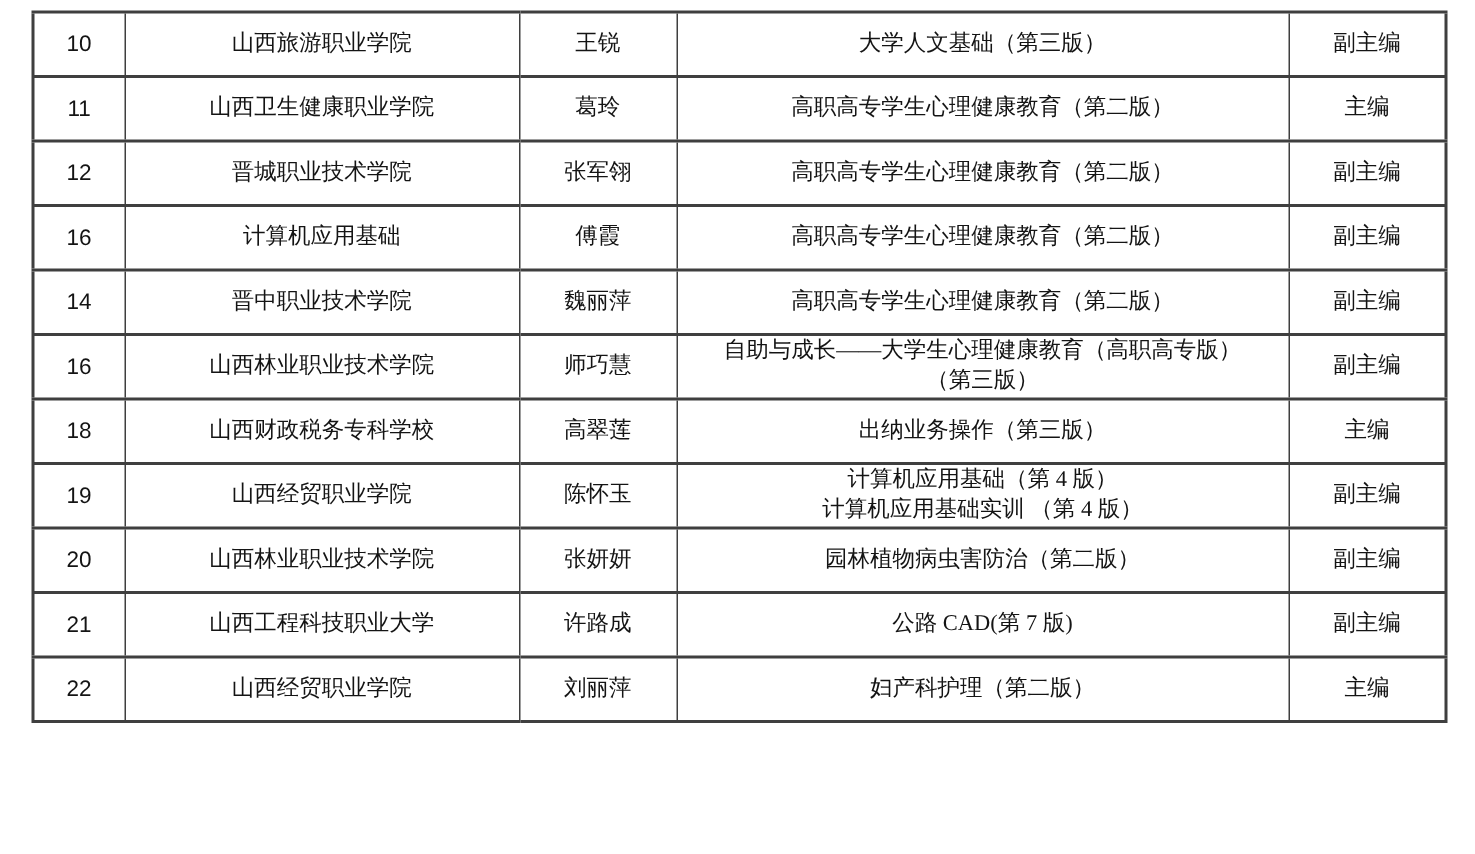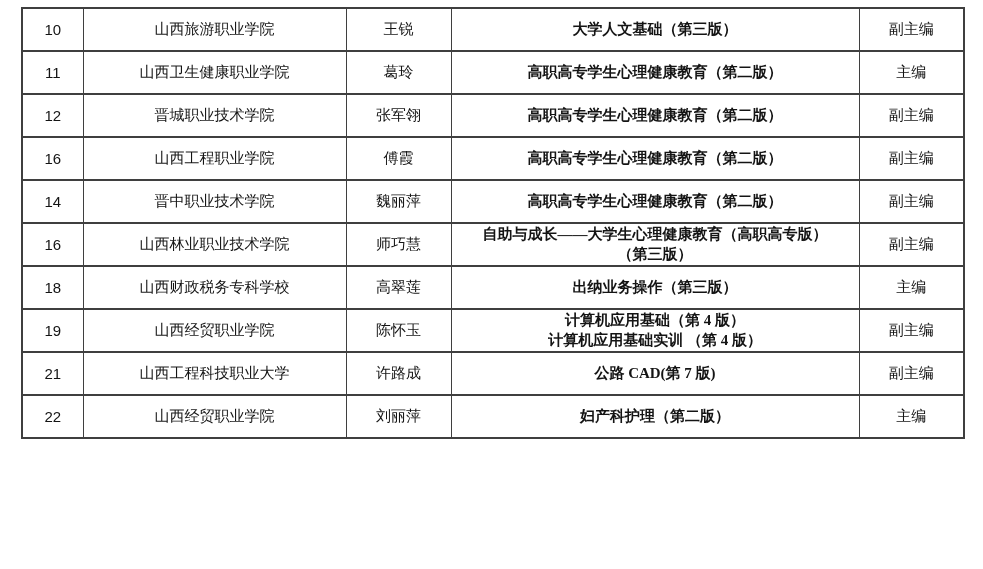--- a/index.html
+++ b/index.html
@@ -48,21 +48,20 @@
   col.c-name  { width: 105px; }
   col.c-title { width: 408px; }
   col.c-role  { width: 105px; }
   td.cell-seq {
     font-family: "Liberation Sans", "DejaVu Sans", sans-serif;
     font-size: 14px;
   }
   .title-line {
     display: block;
     white-space: nowrap;
-    font-weight: bold;
   }
 </style>
 </head>
 <body>
 
 <div class="page">
   <table class="roster">
     <colgroup>
       <col class="c-seq">
       <col class="c-inst">
@@ -93,21 +92,21 @@
           <td class="cell-seq">12</td>
           <td class="cell-institution">晋城职业技术学院</td>
           <td class="cell-name">张军翎</td>
           <td class="cell-title">
             <span class="title-line">高职高专学生心理健康教育（第二版）</span>
           </td>
           <td class="cell-role">副主编</td>
         </tr>
         <tr>
           <td class="cell-seq">16</td>
-          <td class="cell-institution">山西工程职业学院</td>
+          <td class="cell-institution">计算机应用基础</td>
           <td class="cell-name">傅霞</td>
           <td class="cell-title">
             <span class="title-line">高职高专学生心理健康教育（第二版）</span>
           </td>
           <td class="cell-role">副主编</td>
         </tr>
         <tr>
           <td class="cell-seq">14</td>
           <td class="cell-institution">晋中职业技术学院</td>
           <td class="cell-name">魏丽萍</td>
@@ -139,20 +138,29 @@
           <td class="cell-seq">19</td>
           <td class="cell-institution">山西经贸职业学院</td>
           <td class="cell-name">陈怀玉</td>
           <td class="cell-title">
             <span class="title-line">计算机应用基础（第 4 版）</span>
             <span class="title-line">计算机应用基础实训 （第 4 版）</span>
           </td>
           <td class="cell-role">副主编</td>
         </tr>
         <tr>
+          <td class="cell-seq">20</td>
+          <td class="cell-institution">山西林业职业技术学院</td>
+          <td class="cell-name">张妍妍</td>
+          <td class="cell-title">
+            <span class="title-line">园林植物病虫害防治（第二版）</span>
+          </td>
+          <td class="cell-role">副主编</td>
+        </tr>
+        <tr>
           <td class="cell-seq">21</td>
           <td class="cell-institution">山西工程科技职业大学</td>
           <td class="cell-name">许路成</td>
           <td class="cell-title">
             <span class="title-line">公路 CAD(第 7 版)</span>
           </td>
           <td class="cell-role">副主编</td>
         </tr>
         <tr>
           <td class="cell-seq">22</td>

